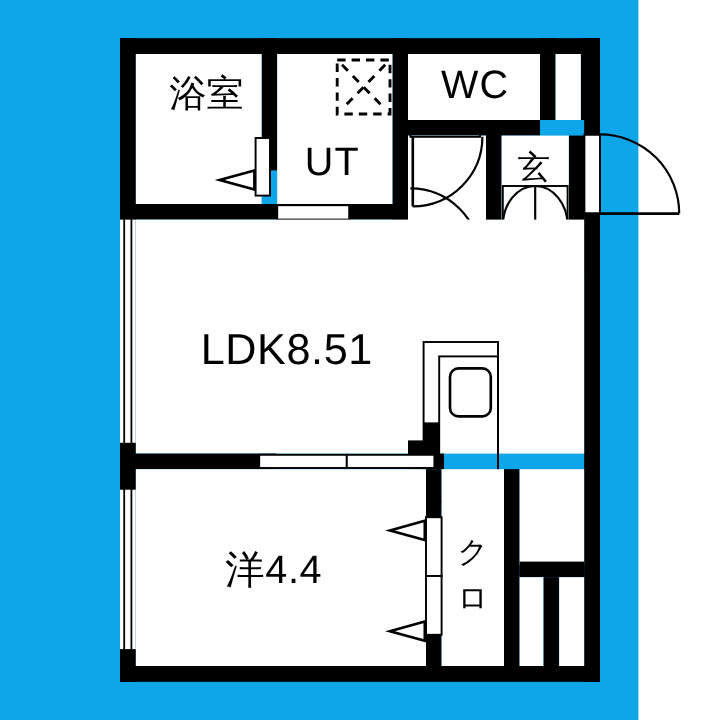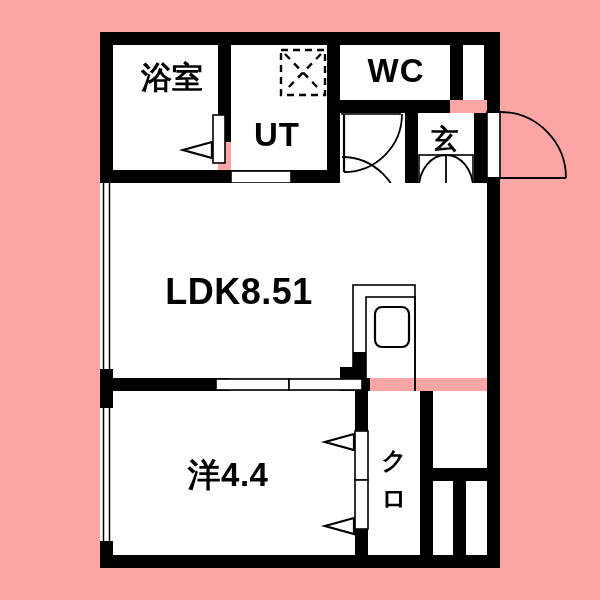--- a/index.html
+++ b/index.html
@@ -8,24 +8,23 @@
     background: #ffffff;
   }
   body {
     width: 600px;
     height: 600px;
     font-family: "Liberation Sans", sans-serif;
     overflow: hidden;
   }
   #plan-root {
     position: relative;
-    width: 600px;
+    width: 532px;
     height: 600px;
-    background: #fca5a5;
-    font-weight: bold;
+    background: #0ea5e9;
   }
   svg.floorplan {
     display: block;
     width: 600px;
     height: 600px;
   }
   .wall     { fill: #000000; }
   .room-fill{ fill: #ffffff; }
   .thin     { fill: none; stroke: #000000; stroke-width: 1.6; }
   .thin2    { fill: none; stroke: #000000; stroke-width: 2.2; }

